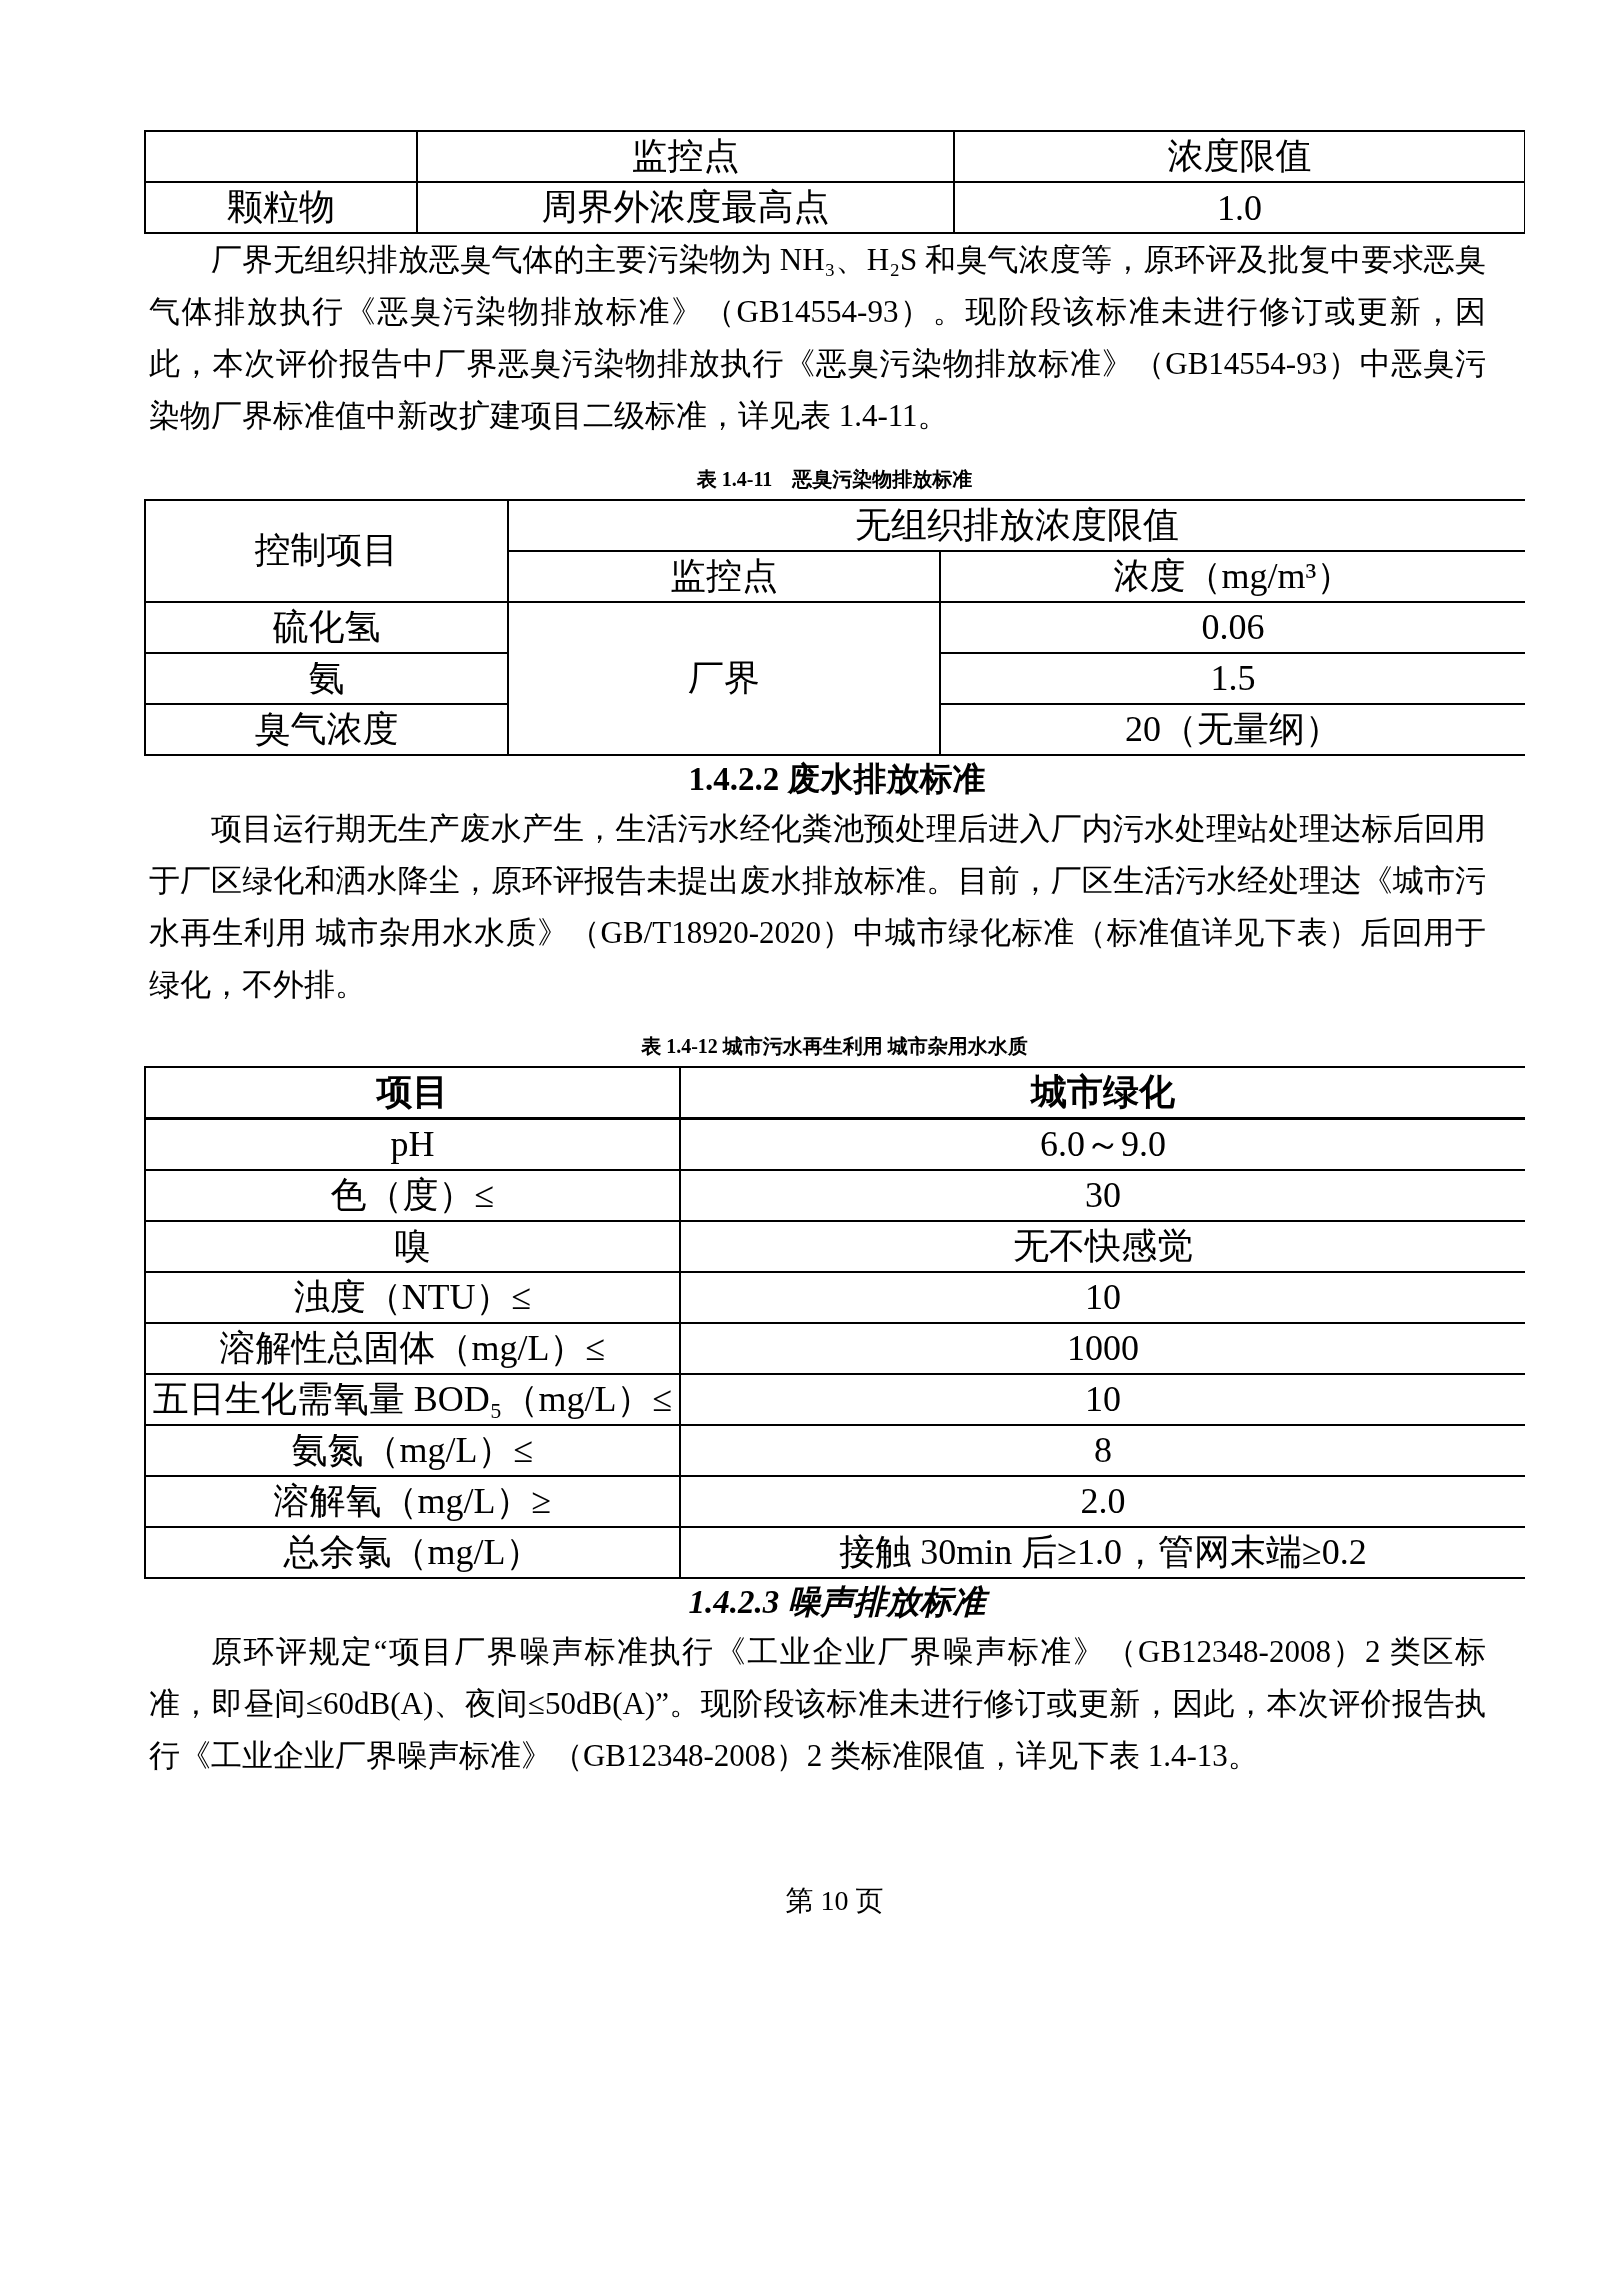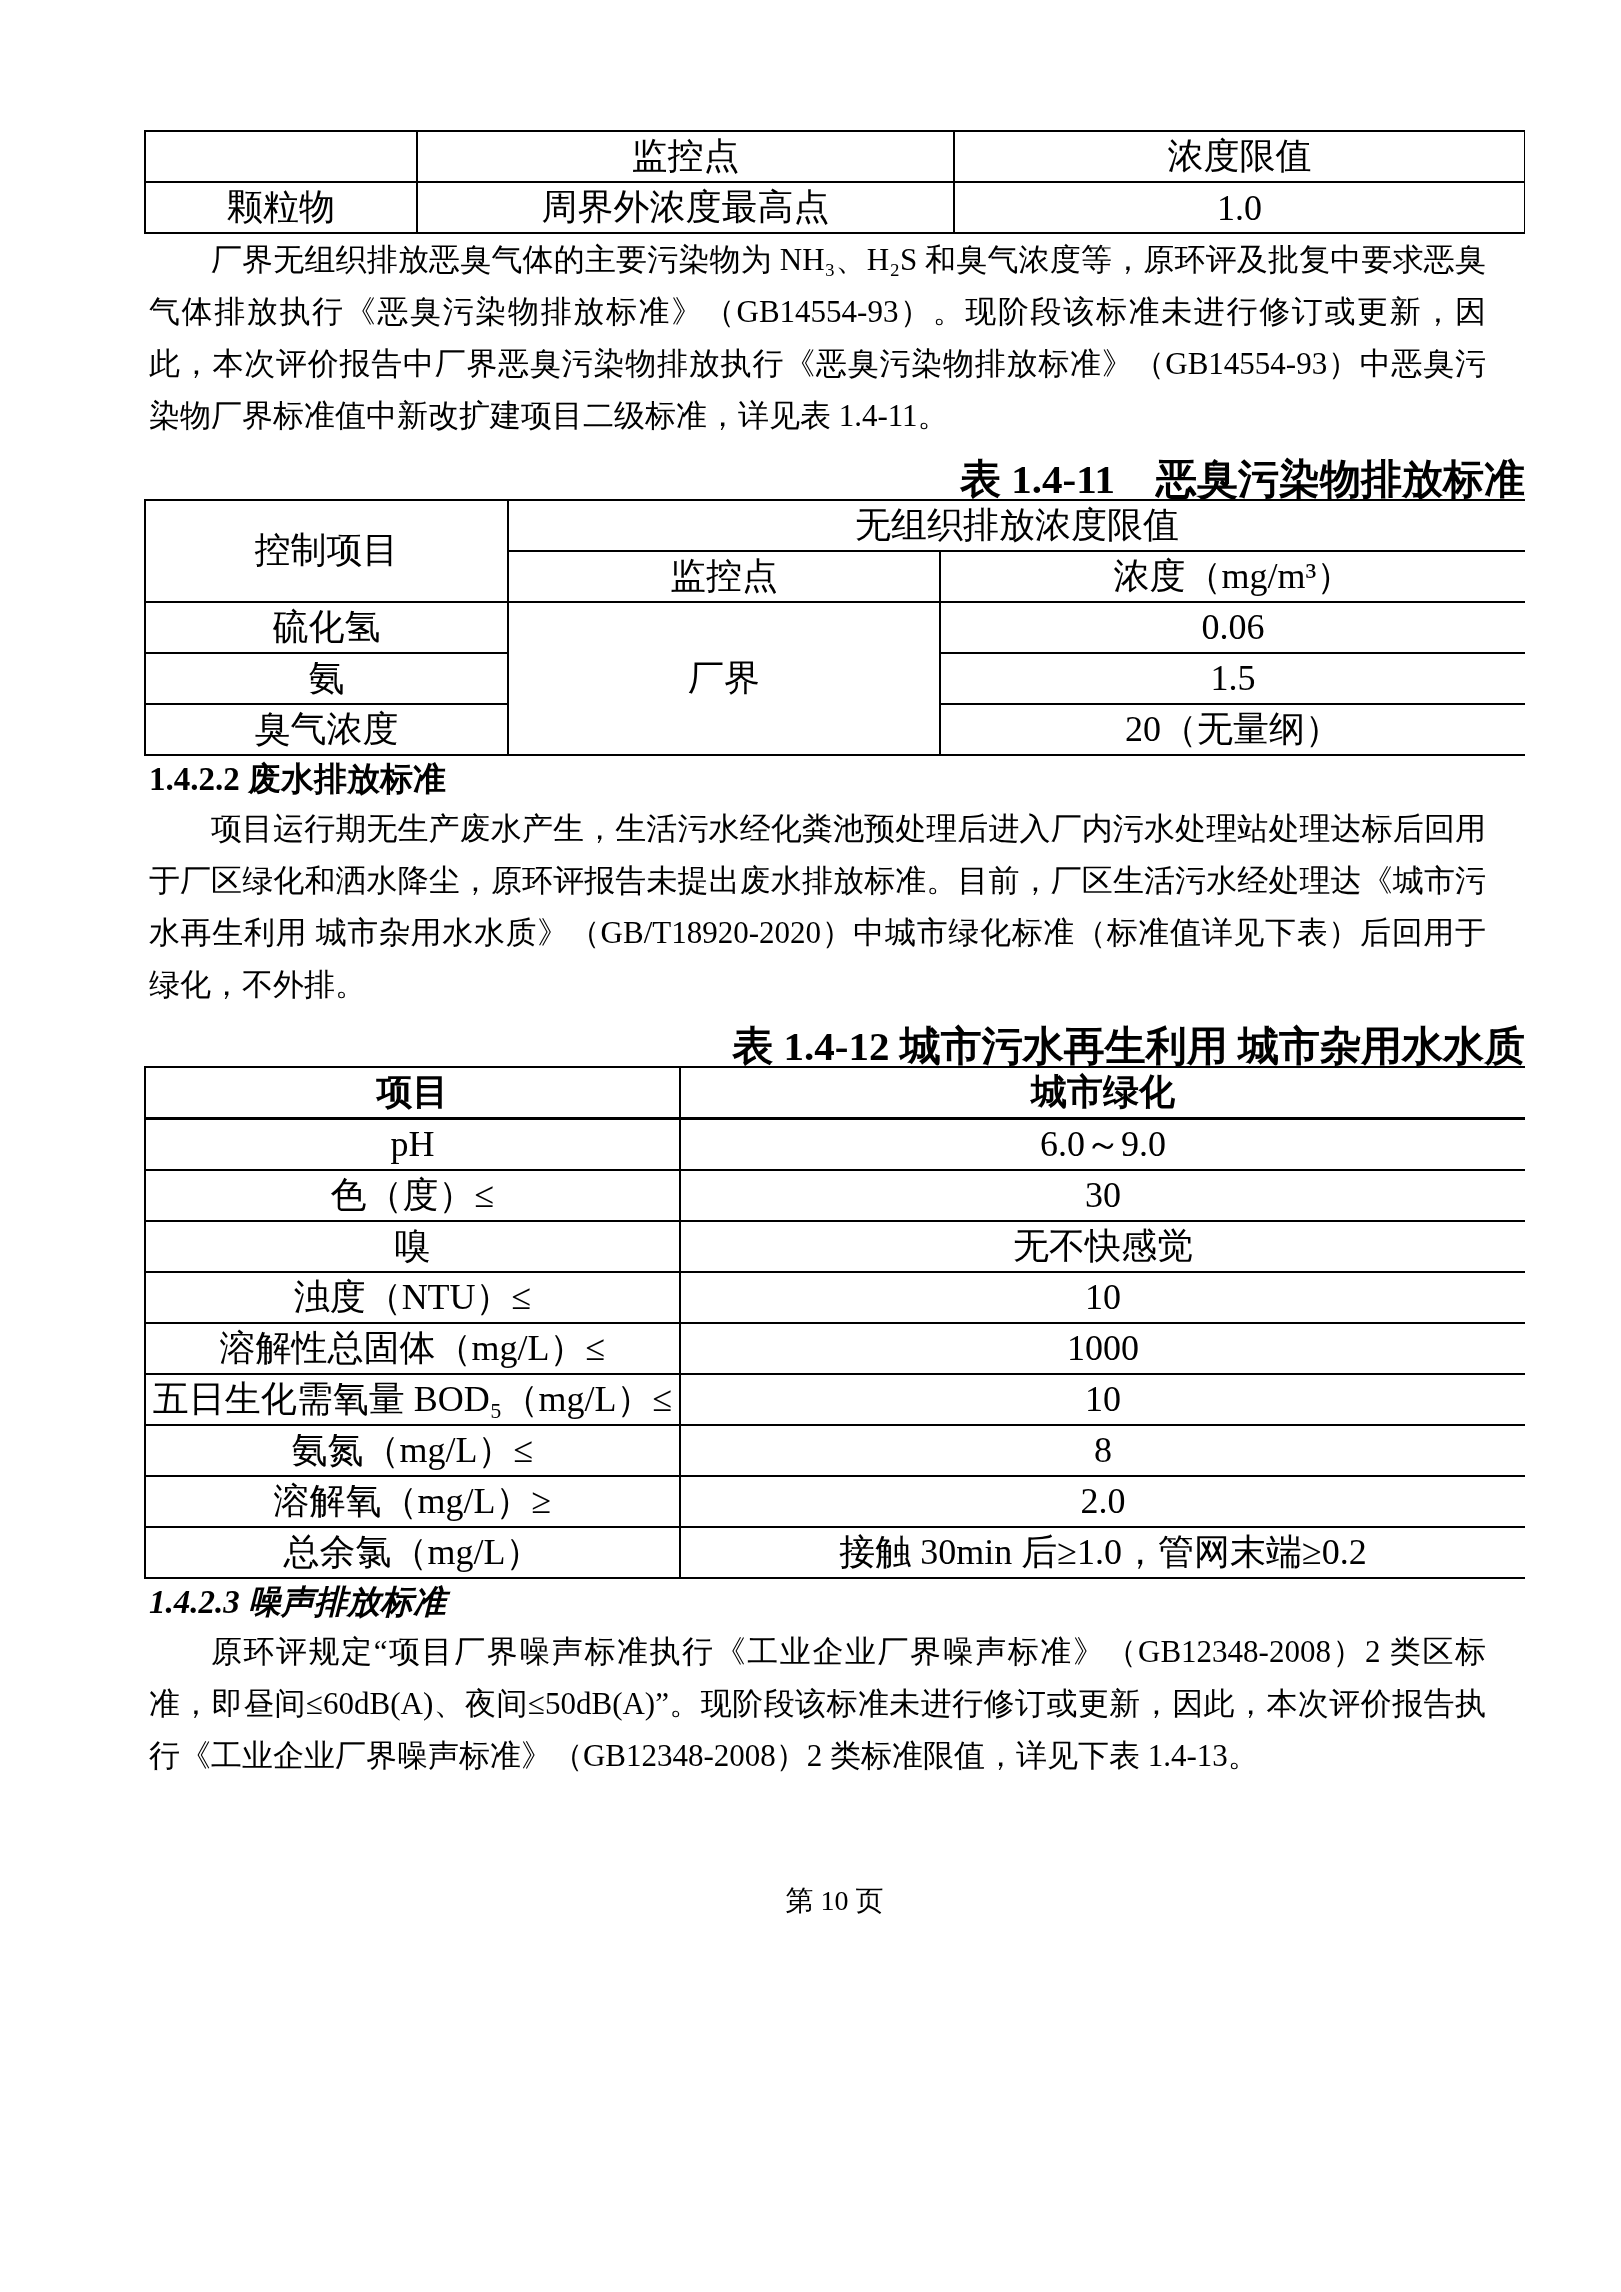--- a/index.html
+++ b/index.html
@@ -52,33 +52,33 @@
     font-size: 31px;
     line-height: 52px;
     text-align: justify;
     text-indent: 2em;
     margin: 0 39px 0 4.9px;
   }
   .para1 { margin-top: 83px; }
   .para2 { margin-top: 30px; }
   .para3 { margin-top: 37px; font-family: Liberation Serif, serif; }
   .tbl-title {
-    font-size: 41px;
+    font-size: 20px;
     font-weight: bold;
-    text-align: right;
+    text-align: center;
     line-height: 39px;
   }
   .title1 { margin-top: 17.6px; }
   .title2 { margin-top: 16px; }
   h3.sec-heading {
     font-size: 33px;
     font-weight: bold;
     line-height: 47px;
     margin: 0 0 0 4.9px;
-    text-align: left;
+    text-align: center;
   }
   .heading-wastewater { margin-top: 12.7px; }
   .heading-noise { margin-top: 2.9px; font-style: italic; }
   .footer {
     margin-top: 99px;
     text-align: center;
     font-size: 28px;
     line-height: 39px;
   }
 </style>

